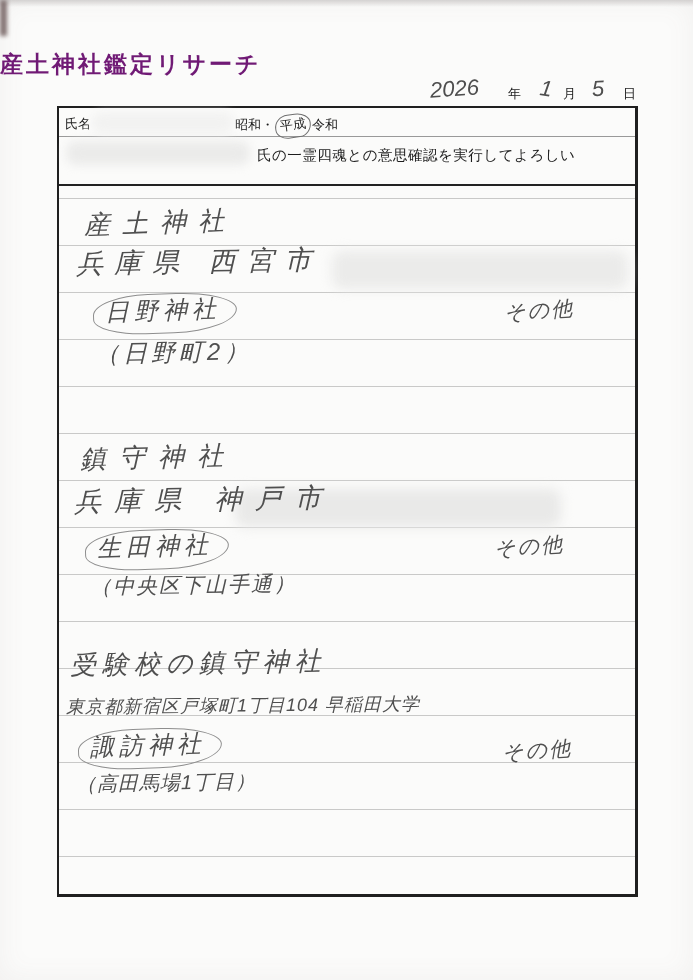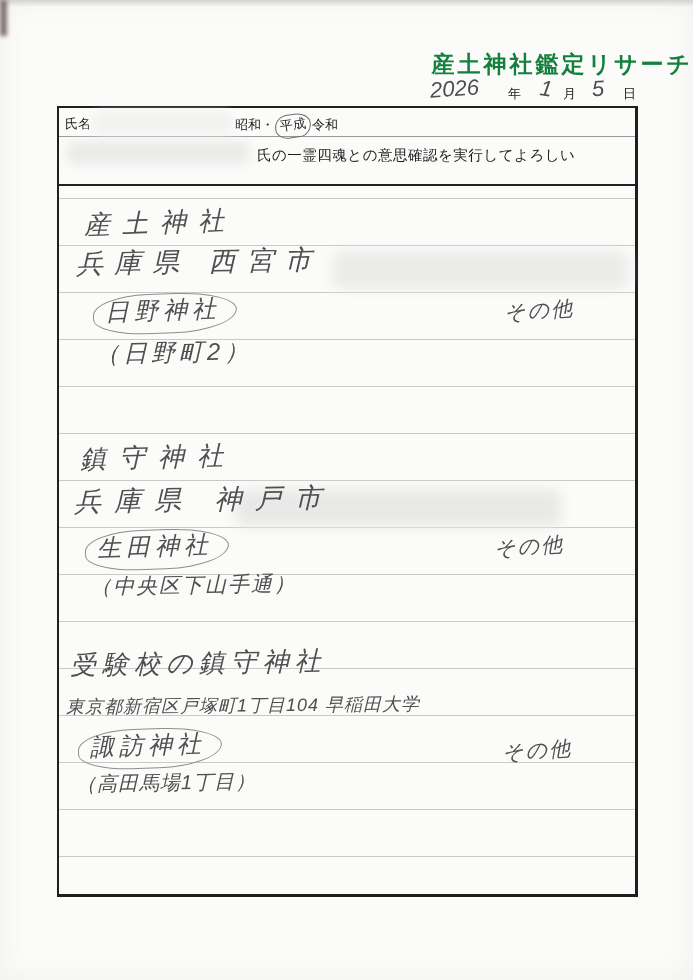--- a/index.html
+++ b/index.html
@@ -13,22 +13,22 @@
   .scan-top {
     position:absolute; top:0; left:0; right:0; height:7px;
     background:linear-gradient(to bottom, rgba(125,118,118,.28), rgba(125,118,118,0));
   }
   .scan-corner {
     position:absolute; top:0; left:0; width:7px; height:36px;
     background:#6d5a5a; filter:blur(2px); opacity:.85;
   }
   .title {
     position:absolute; top:49px; left:0; width:100%;
-    text-align:right; font-size:23px; font-weight:bold;
-    letter-spacing:3px; color:#15803d;
+    text-align:left; font-size:23px; font-weight:bold;
+    letter-spacing:3px; color:#701a75;
   }
   
   .hw { color:#4e4e4e; font-style:italic; }
   .pr { color:#1c1c1c; font-style:normal; }
   
   .date-line { position:absolute; top:76px; left:420px; width:230px; height:34px; }
   .date-line span { position:absolute; top:0; }
   .d-year   { left:10px;  font-size:22px; transform:rotate(-4deg); }
   .d-yunit  { left:88px;  top:9px !important; font-size:13px; }
   .d-month  { left:120px; font-size:22px; transform:rotate(8deg); }

